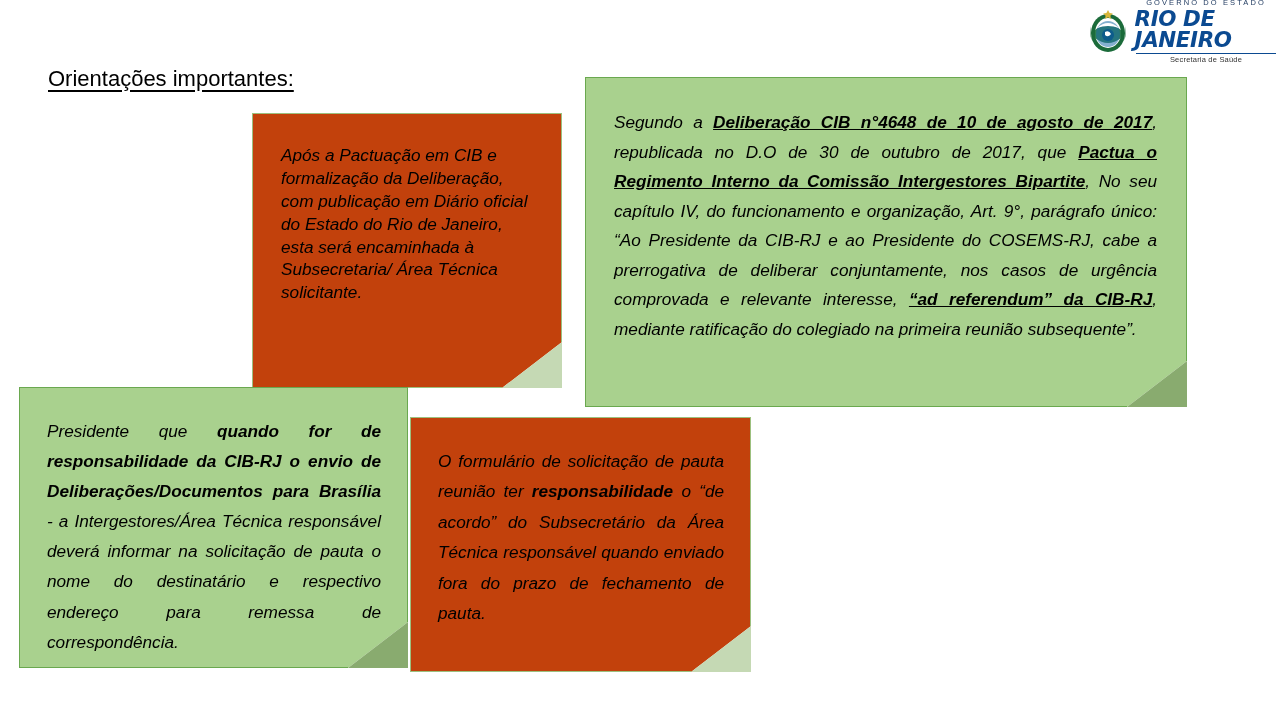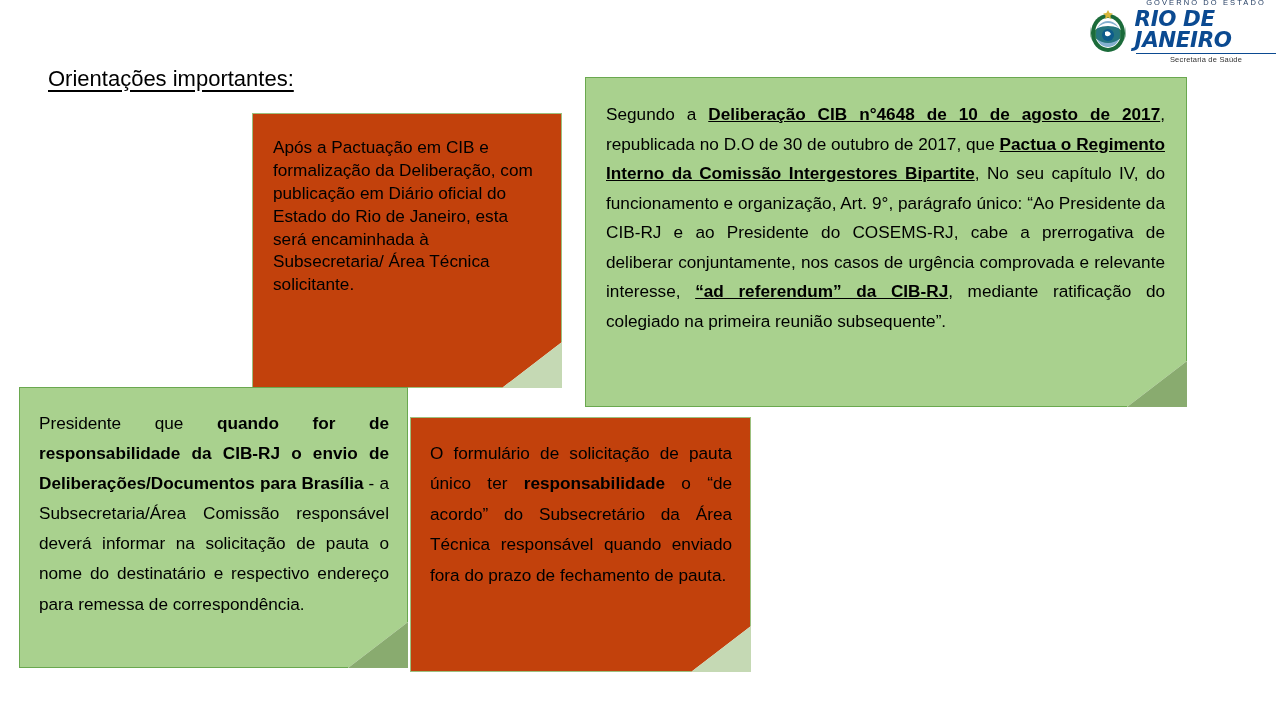--- a/index.html
+++ b/index.html
@@ -85,23 +85,24 @@
     box-sizing: border-box;
     color: #000000;
   }
   .note .body {
     position: absolute;
     inset: 0;
     box-sizing: border-box;
     padding: 14px 12px 10px 12px;
   }
   .note .txt {
-    margin: 8px;
+    margin: 16px;
     position: relative;
     z-index: 3;
+    font-style: italic;
   }
   .fold {
     position: absolute;
     right: 0;
     bottom: 0;
     width: 0;
     height: 0;
     z-index: 4;
   }
 
@@ -274,27 +275,27 @@
   <div class="body">
     <p class="txt"><span>Segundo a </span><span class="bu">Deliberação CIB n°4648 de 10 de agosto de 2017</span><span>, republicada no D.O de 30 de outubro de 2017, que </span><span class="bu">Pactua o Regimento Interno da Comissão Intergestores Bipartite</span><span>, No seu capítulo IV, do funcionamento e organização, Art. 9°, parágrafo único: “Ao Presidente da CIB-RJ e ao Presidente do COSEMS-RJ, cabe a prerrogativa de deliberar conjuntamente, nos casos de urgência comprovada e relevante interesse, </span><span class="bu">“ad referendum” da CIB-RJ</span><span>, mediante ratificação do colegiado na primeira reunião subsequente”.</span></p>
   </div>
   <div class="edge-r"></div>
   <div class="edge-b"></div>
   <div class="fold"></div>
 </div>
 
 <div class="note green" id="note-brasilia">
   <div class="body">
-    <p class="txt"><span>Presidente que </span><span style="font-weight: bold;">quando for de responsabilidade da CIB-RJ o envio de Deliberações/Documentos para Brasília</span><span> - a Subsecretaria/Área Comissão responsável deverá informar na solicitação de pauta o nome do destinatário e respectivo endereço para remessa de correspondência.</span></p>
+    <p class="txt"><span>Presidente que </span><span style="font-weight: bold;">quando for de responsabilidade da CIB-RJ o envio de Deliberações/Documentos para Brasília</span><span> - a Intergestores/Área Técnica responsável deverá informar na solicitação de pauta o nome do destinatário e respectivo endereço para remessa de correspondência.</span></p>
   </div>
   <div class="edge-r"></div>
   <div class="edge-b"></div>
   <div class="fold"></div>
 </div>
 
 <div class="note light" id="note-formulario">
   <div class="body">
-    <p class="txt"><span>O formulário de solicitação de pauta único ter </span><span style="font-weight: bold;">responsabilidade</span><span> o “de acordo” do Subsecretário da Área Técnica responsável quando enviado fora do prazo de fechamento de pauta.</span></p>
+    <p class="txt"><span>O formulário de solicitação de pauta reunião ter </span><span style="font-weight: bold;">responsabilidade</span><span> o “de acordo” do Subsecretário da Área Técnica responsável quando enviado fora do prazo de fechamento de pauta.</span></p>
   </div>
   <div class="edge-r"></div>
   <div class="edge-b"></div>
   <div class="fold"></div>
 </div>
 
 </body></html>

